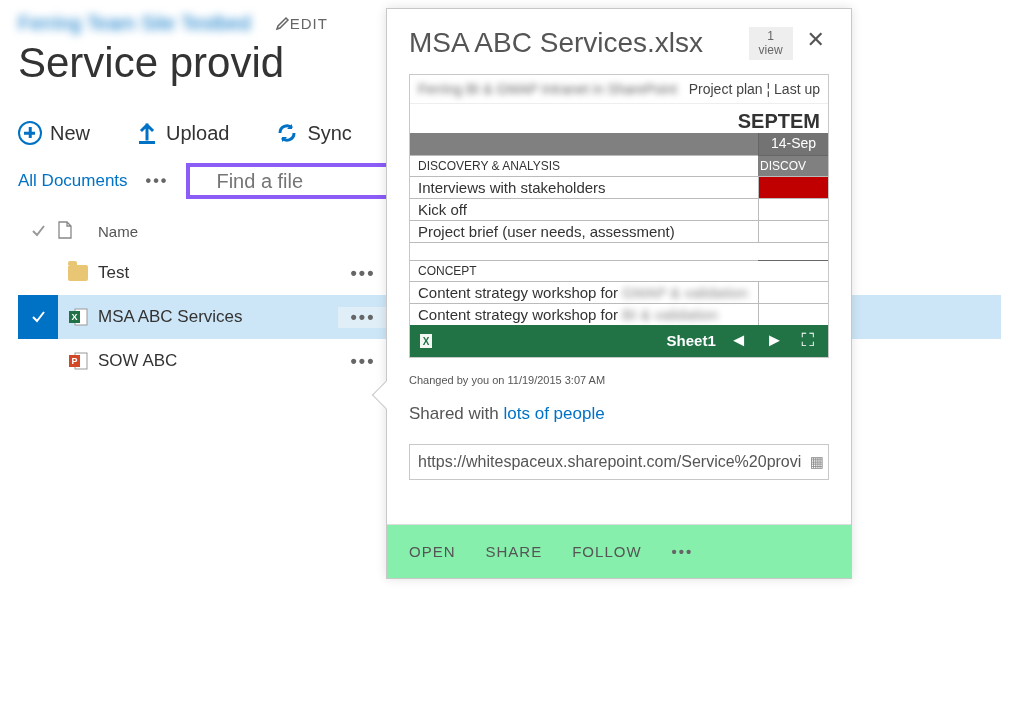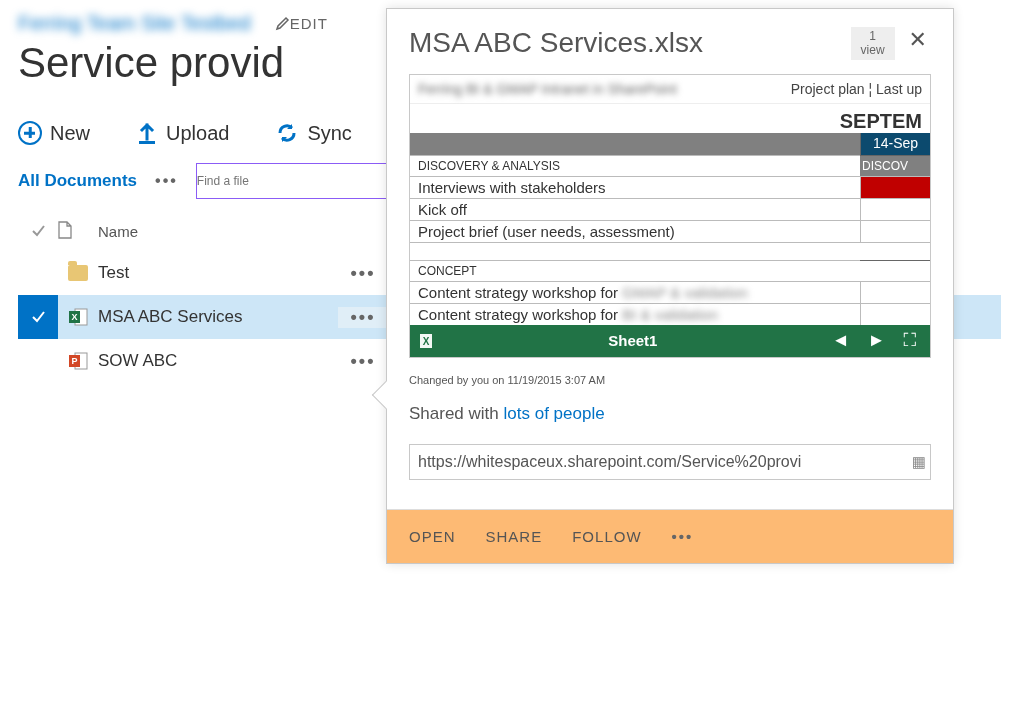--- a/index.html
+++ b/index.html
@@ -70,30 +70,30 @@
 .icon-upload svg, .icon-sync svg { display: block; }
 .viewrow {
   display: flex;
   align-items: center;
   gap: 18px;
   margin-bottom: 8px;
 }
 .viewlink {
   color: #0072c6;
   font-size: 17px;
-  font-weight: 700;
+  font-weight: 400;
 }
 .ellipsis { letter-spacing: 2px; font-weight: bold; color: #666; cursor: pointer;}
 .findbox {
   flex: 1;
   max-width: 320px;
-  border: 1px solid #8b5cf6;
+  border: 4px solid #8b5cf6;
   height: 36px;
-  padding: 0 0;
-  font-size: 12px;
+  padding: 0 26px;
+  font-size: 20px;
   color: #999;
 }
 .grid-header {
   display: grid;
   grid-template-columns: 40px 40px 240px 50px 40px 120px;
   align-items: center;
   color: #555;
   font-size: 15px;
   margin-top: 12px;
   height: 40px;
@@ -118,21 +118,21 @@
 .checkmark-white svg path { stroke: #fff; }
 .fileicon { display:flex; align-items:center; justify-content:center;}
 .folder { width:20px;height:16px;background:#e8c674;border-radius:2px;position:relative;}
 .folder::before{content:'';position:absolute;top:-4px;left:0;width:9px;height:4px;background:#e8c674;border-radius:2px 2px 0 0;}
 
 
 .callout {
   position: absolute;
   left: 386px;
   top: 8px;
-  width: 568px;
+  width: 466px;
   background: #fff;
   border: 1px solid #c8c8c8;
   box-shadow: 0 0 10px rgba(0,0,0,0.12);
   padding: 18px 22px 0 22px;
 }
 .callout-pointer {
   position: absolute;
   left: -11px;
   top: 376px;
   width: 20px; height: 20px;
@@ -171,47 +171,47 @@
   margin-top: 14px;
   font-size: 15px;
 }
 .preview-top {
   display:flex;justify-content:space-between;padding:6px 8px;border-bottom:1px solid #eee;font-size:14px;color:#444;
 }
 .preview-top .blur { filter: blur(3px); color:#666;}
 .preview-month { text-align:right; font-weight:bold; padding: 6px 8px 0 0; font-size: 20px;}
 .preview-datehdr { display:flex; align-items:stretch; font-size:14px;}
 .preview-datehdr .l { flex:1; background:#808080; height:22px;}
-.preview-datehdr .r { width:70px; background:#0c4a6e; color:#fff; text-align:center; padding:2px 0; border-left:1px solid #666;}
+.preview-datehdr .r { width:70px; background:#737373; color:#fff; text-align:center; padding:2px 0; border-left:1px solid #666;}
 .preview-section { display:flex; font-weight:normal; font-size:12px;}
 .preview-section .l { flex:1; padding:3px 8px; border-top:1px solid #bbb;}
 .preview-section .r { width:70px; background:#808080;color:#fff;text-align:left;padding:3px 2px;border-top:1px solid #666; overflow:hidden;}
 .preview-row { display:flex; font-size:15px;}
 .preview-row .l { flex:1; padding:2px 8px; border-top:1px solid #bbb;}
 .preview-row .r { width:70px; border-left:1px solid #bbb;border-top:1px solid #bbb;}
 .preview-row .r.red { background:#c00000;}
 .preview-gap { height:18px; border-top:1px solid #bbb;}
 .preview-blur { filter: blur(3px); color:#888; }
 .sheetbar {
   background:#217346;color:#fff;display:flex;align-items:center;height:32px;font-size:15px;
 }
 .sheetbar .xl { padding:0 10px; font-weight:bold; display:flex;align-items:center;gap:4px;}
-.sheetbar .sheetname { flex:1;text-align:center;font-weight:600;}
+.sheetbar .sheetname { flex:1;text-align:right;font-weight:600;}
 .sheetbar .nav { display:flex;gap:18px;padding:0 14px;font-size:18px;}
 .meta { margin-top:16px; font-size:11px; color:#555;}
 .shared { margin-top:18px; font-size:17px; color:#555;}
 .shared a { color:#0072c6;text-decoration:none;}
 .urlbox {
   margin-top:20px;border:1px solid #c8c8c8;height:36px;display:flex;align-items:center;padding:0 4px 0 8px;font-size:16px;color:#555;white-space:nowrap;overflow:hidden;
 }
 .urlbox .qr { margin-left:auto;color:#888;font-size:15px;}
 .callout-footer {
-  margin: 29px -22px 0 -22px;
+  margin: 44px -22px 0 -22px;
   border-top:1px solid #ddd;
-  background:#fdba74;
+  background:#86efac;
   padding: 18px 22px;
   display:flex;gap:30px;align-items:flex-end;
   font-size:15px;letter-spacing:1px;color:#555;
 }
 .me-col { color:#888; }
 </style>
 </head>
 <body>
 
 <div class="page">

